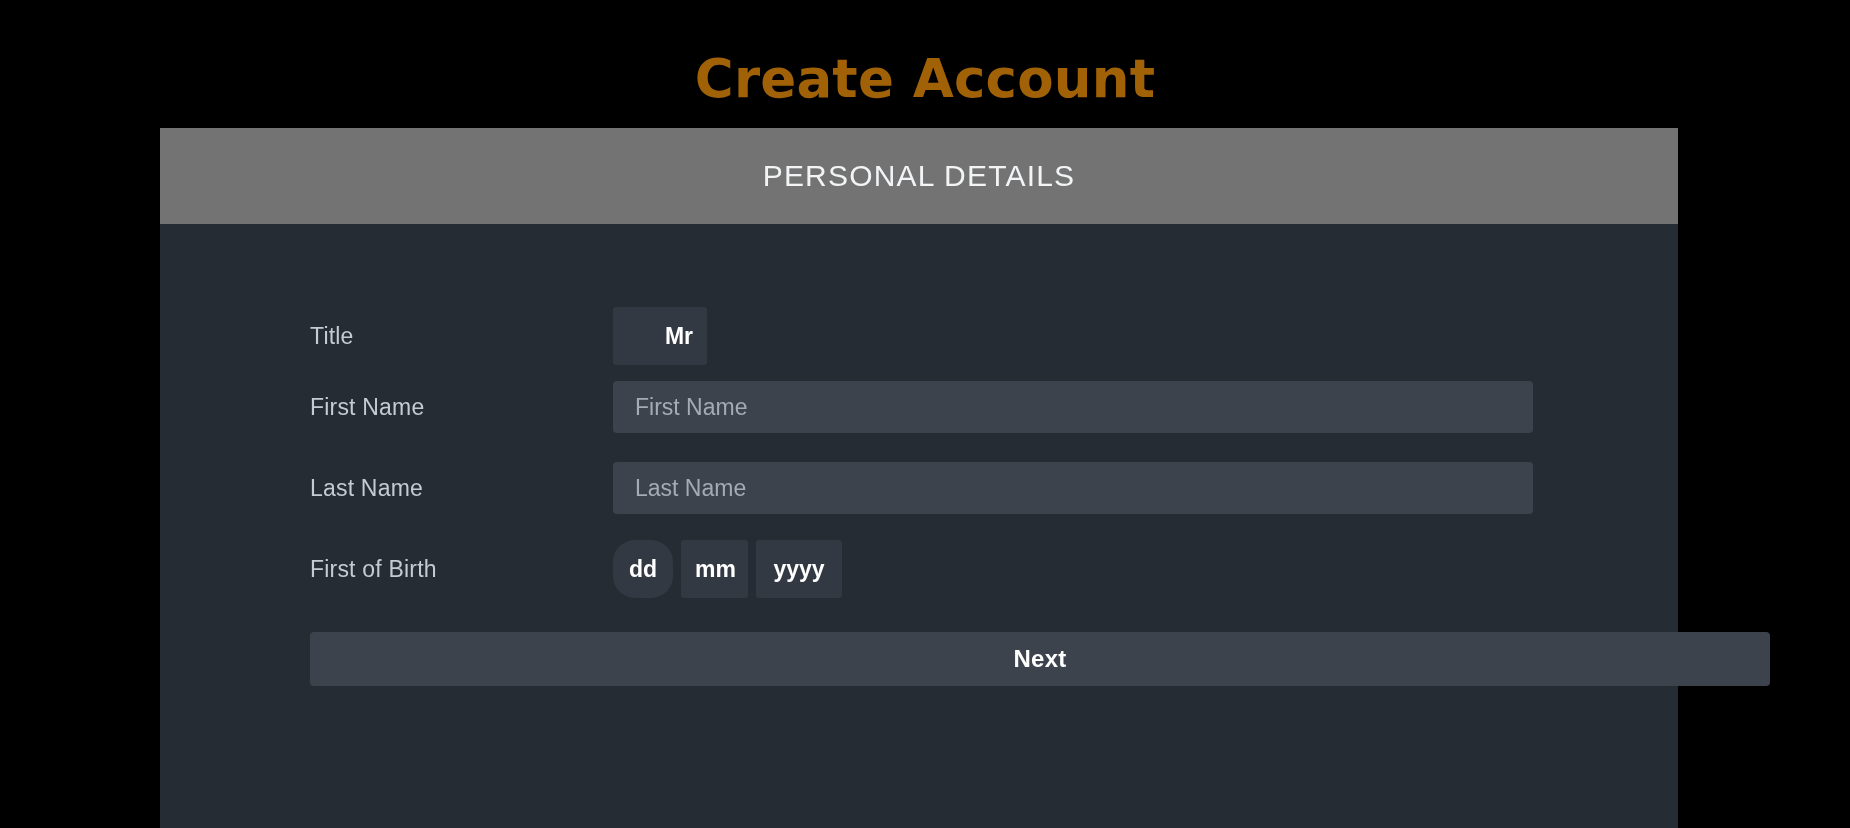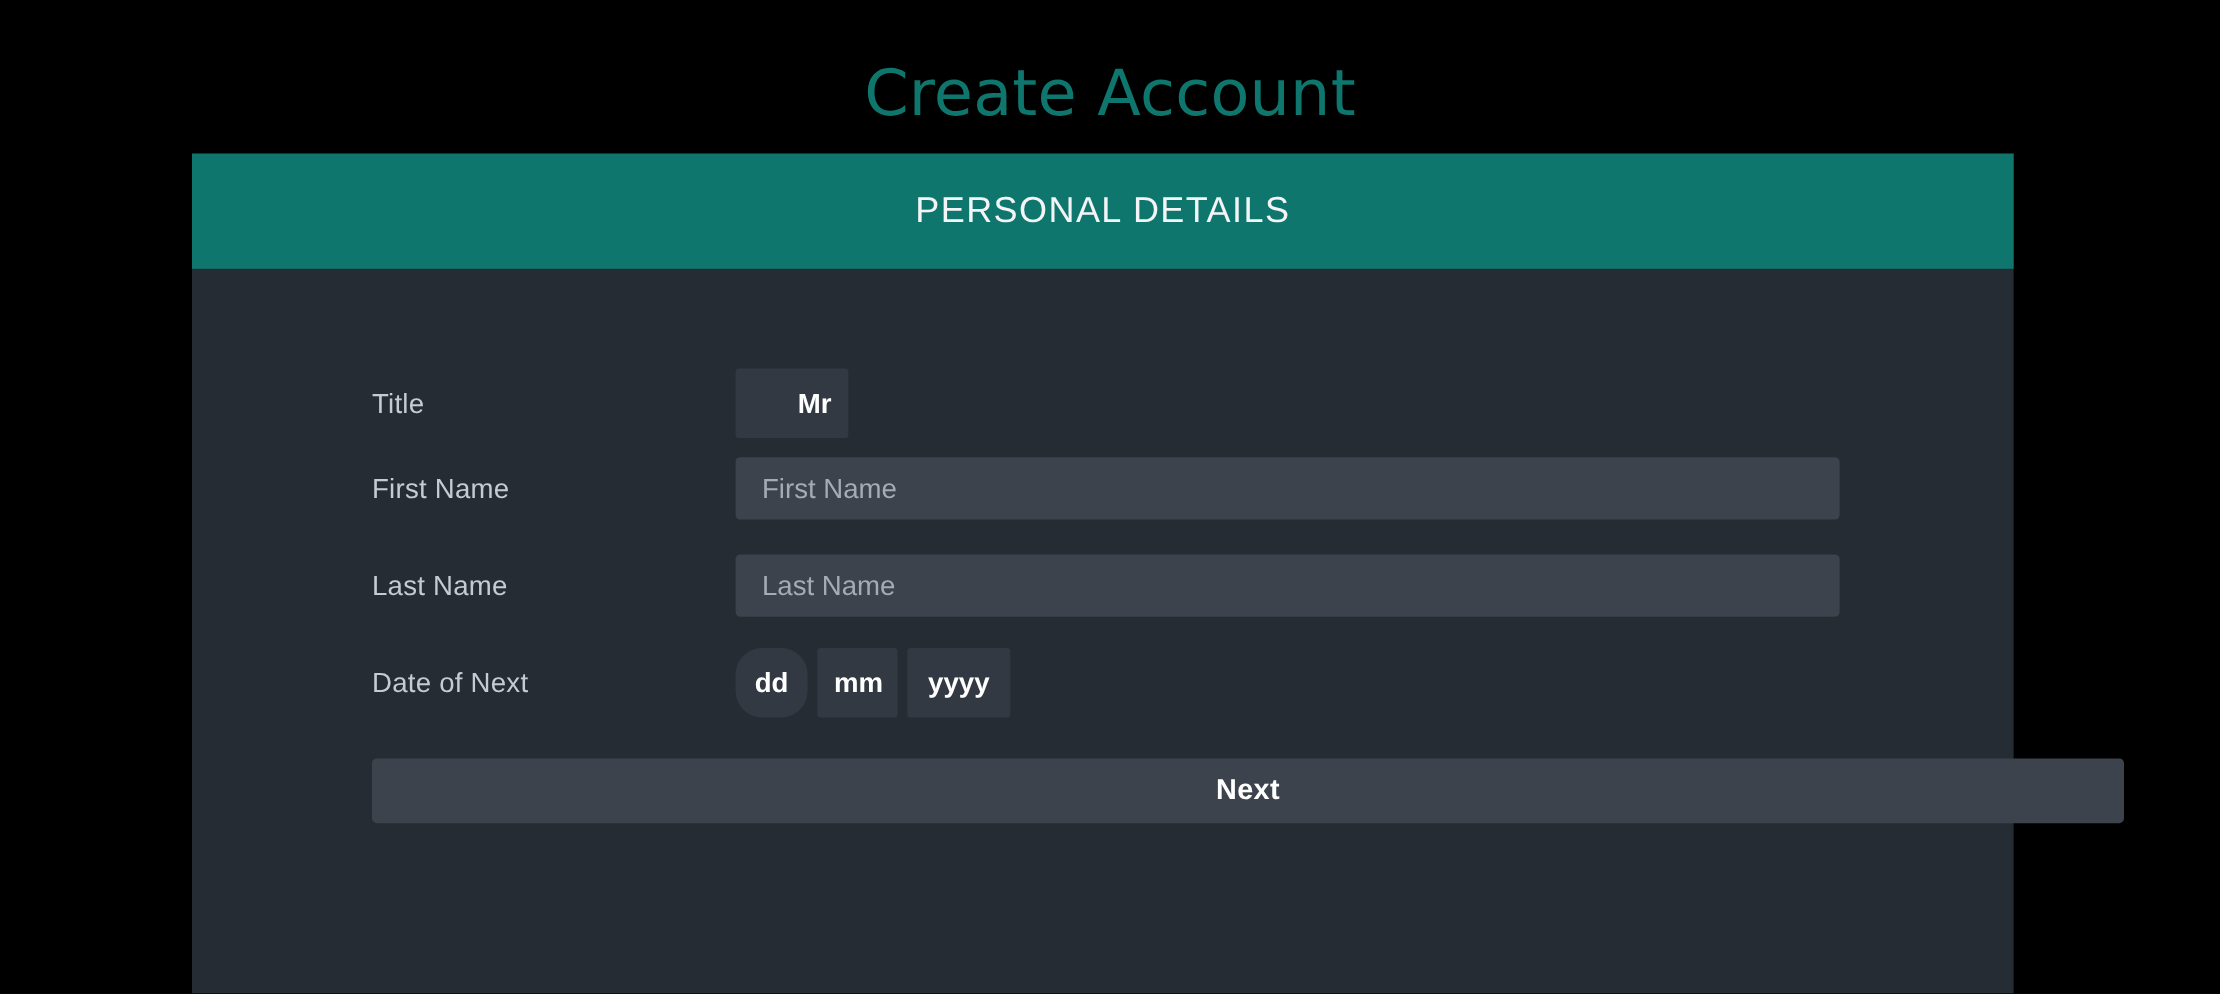--- a/index.html
+++ b/index.html
@@ -22,41 +22,41 @@
     background: #000000;
   }
 
   
   .page-title {
     position: absolute;
     top: 4px;
     left: 0;
     width: 1850px;
     text-align: center;
-    color: #0f766e;
+    color: #a16207;
     font-size: 53px;
-    font-weight: normal;
+    font-weight: bold;
     letter-spacing: 0.2px;
     line-height: 78px;
     font-family: "DejaVu Sans", sans-serif;
   }
 
   
   .card {
     position: absolute;
     left: 160px;
     top: 128px;
     width: 1518px;
     height: 700px;
     background: #262c34;
   }
 
   .card-header {
     height: 96px;
-    background: #0f766e;
+    background: #737373;
     display: flex;
     align-items: center;
     justify-content: center;
   }
   .card-header-title {
     color: #f2f4f6;
     font-size: 30px;
     font-weight: 300;
     letter-spacing: 1.2px;
     font-family: "Liberation Sans", sans-serif;
@@ -200,21 +200,21 @@
       </div>
 
       <div class="form-row row-last">
         <span class="field-label">Last Name</span>
         <div class="control-area">
           <input class="text-input" type="text" placeholder="Last Name" style="">
         </div>
       </div>
 
       <div class="form-row row-dob">
-        <span class="field-label">Date of Next</span>
+        <span class="field-label">First of Birth</span>
         <div class="control-area">
           <div class="select-box dob-dd">
             <span>dd</span>
           </div>
           <div class="select-box dob-mm">
             <span>mm</span>
           </div>
           <div class="select-box dob-yyyy">
             <span>yyyy</span>
           </div>

